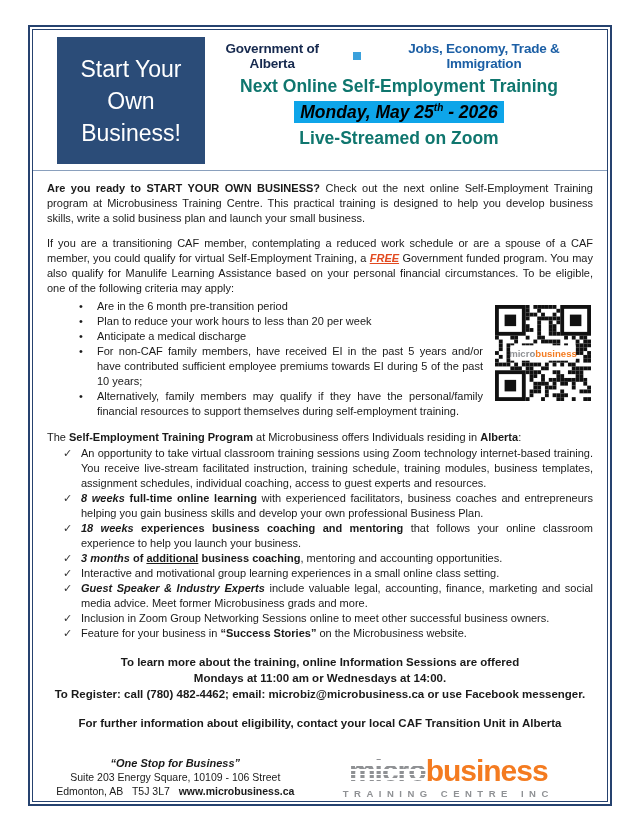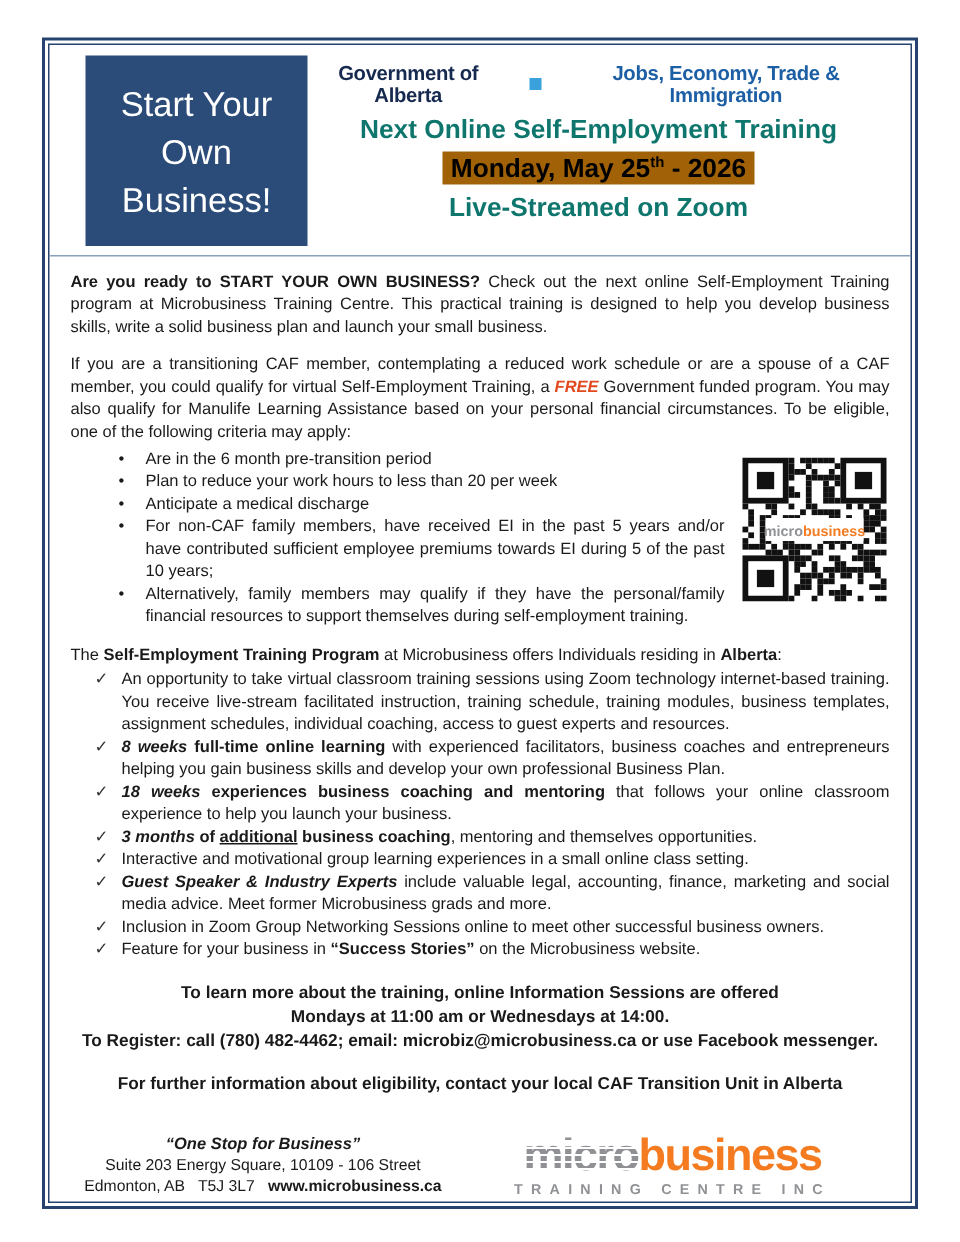--- a/index.html
+++ b/index.html
@@ -26,28 +26,28 @@
   .header-right { flex:1; text-align:center; padding-top:2px; }
   .gov-line {
     display:flex; align-items:center; justify-content:center; gap:14px;
     font-weight:bold; font-size:13.5px; letter-spacing:-0.2px; margin-top:2px;
   }
   .gov-left  { color:#16294e; }
   .gov-sq    { width:8px; height:8px; background:#3ba1dc; display:inline-block; }
   .gov-right { color:#1c5fa5; }
   .title1, .title3 { font-weight:bold; font-size:17.5px; color:#0f766e; margin-top:5px; }
   .title2 { margin-top:5px; font-weight:bold; font-size:17.5px; color:#000; }
-  .title2 .hl { background:#a16207; padding:1px 6px; }
+  .title2 .hl { background:#0ea5e9; padding:1px 6px;font-style:italic; }
   .title2 sup { font-size:10px; vertical-align:super; }
   .header-rule { border-top:1px solid #8aa0bd; margin:6px -14px 0; }
   
   .bodytext { font-size:11px; line-height:15px; text-align:justify; }
   .para { margin:10px 0 0; }
   b.seg { font-weight:bold; }
-  .free { color:#e2491f; font-weight:bold; font-style:italic; }
+  .free { color:#e2491f; font-weight:bold; font-style:italic; text-decoration:underline; }
   ul.bullets { list-style:none; margin:3px 0 0; padding:0 0 0 30px; }
   ul.bullets li { position:relative; padding-left:20px; }
   ul.bullets .mark { position:absolute; left:2px; top:0; }
   .qr-wrap { float:right; width:100px; height:96px; margin:6px 0 4px 10px; }
   .qr-wrap svg { display:block; }
   .program-intro { margin-top:11px; }
   ul.checks { list-style:none; margin:1px 0 0; padding:0 0 0 16px; }
   ul.checks li { position:relative; padding-left:18px; }
   ul.checks .mark { position:absolute; left:0; top:0; color:#333; }
   .bi { font-weight:bold; font-style:italic; }
@@ -335,21 +335,21 @@
           <li><span class="mark">•</span><span>Alternatively, family members may qualify if they have the personal/family financial resources to support themselves during self-employment training.</span></li>
         </ul>
       </div>
 
       <p class="para program-intro"><span>The </span><b class="seg">Self-Employment Training Program</b><span> at Microbusiness offers Individuals residing in </span><b class="seg">Alberta</b><span>:</span></p>
 
       <ul class="checks">
         <li><span class="mark">✓</span><span>An opportunity to take virtual classroom training sessions using Zoom technology internet-based training. You receive live-stream facilitated instruction, training schedule, training modules, business templates, assignment schedules, individual coaching, access to guest experts and resources.</span></li>
         <li><span class="mark">✓</span><span class="bi">8 weeks</span><b class="seg"> full-time online learning</b><span> with experienced facilitators, business coaches and entrepreneurs helping you gain business skills and develop your own professional Business Plan.</span></li>
         <li><span class="mark">✓</span><span class="bi">18 weeks</span><b class="seg"> experiences business coaching and mentoring</b><span> that follows your online classroom experience to help you launch your business.</span></li>
-        <li><span class="mark">✓</span><span class="bi">3 months</span><b class="seg"> of </b><span class="bu">additional</span><b class="seg"> business coaching</b><span>, mentoring and themselves opportunities.</span></li>
+        <li><span class="mark">✓</span><span class="bi">3 months</span><b class="seg"> of </b><span class="bu">additional</span><b class="seg"> business coaching</b><span>, mentoring and accounting opportunities.</span></li>
         <li><span class="mark">✓</span><span>Interactive and motivational group learning experiences in a small online class setting.</span></li>
         <li><span class="mark">✓</span><span class="bi">Guest Speaker &amp; Industry Experts</span><span> include valuable legal, accounting, finance, marketing and social media advice. Meet former Microbusiness grads and more.</span></li>
         <li><span class="mark">✓</span><span>Inclusion in Zoom Group Networking Sessions online to meet other successful business owners.</span></li>
         <li><span class="mark">✓</span><span>Feature for your business in </span><b class="seg">“Success Stories”</b><span> on the Microbusiness website.</span></li>
       </ul>
 
       <div class="info-block">
         <div>To learn more about the training, online Information Sessions are offered</div>
         <div>Mondays at 11:00 am or Wednesdays at 14:00.</div>
         <div>To Register: call (780) 482-4462; email: microbiz@microbusiness.ca or use Facebook messenger.</div>

